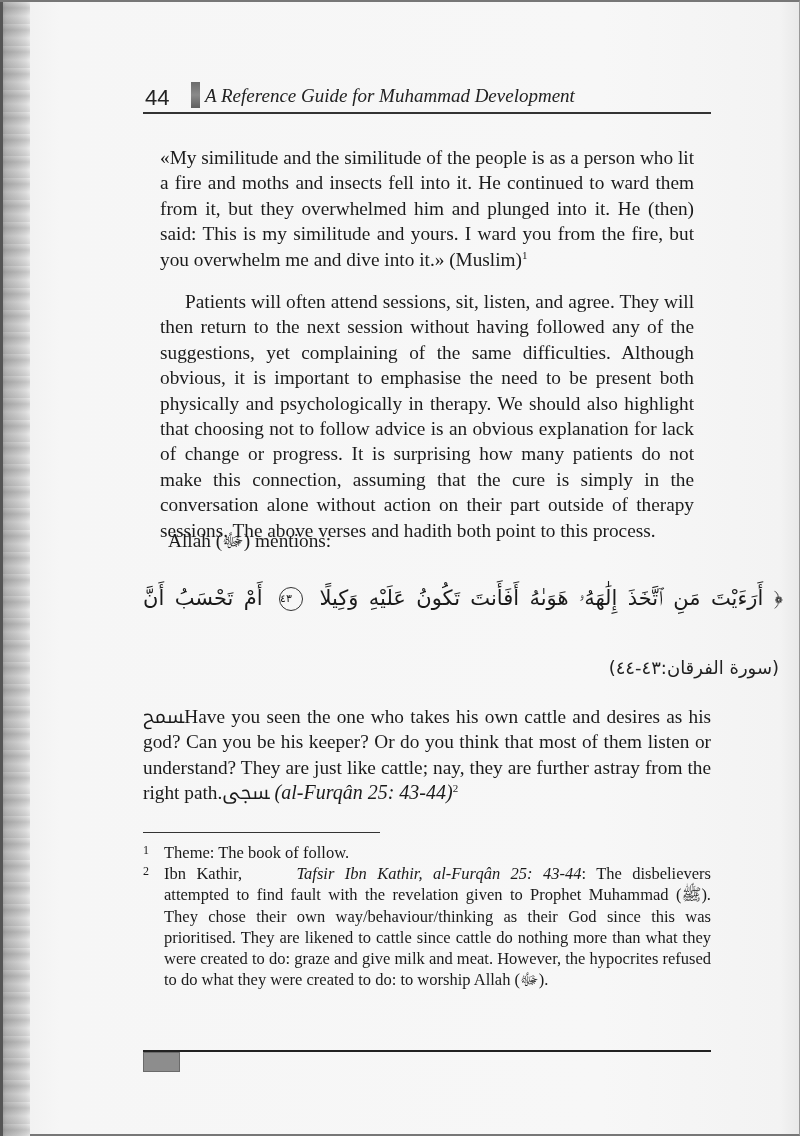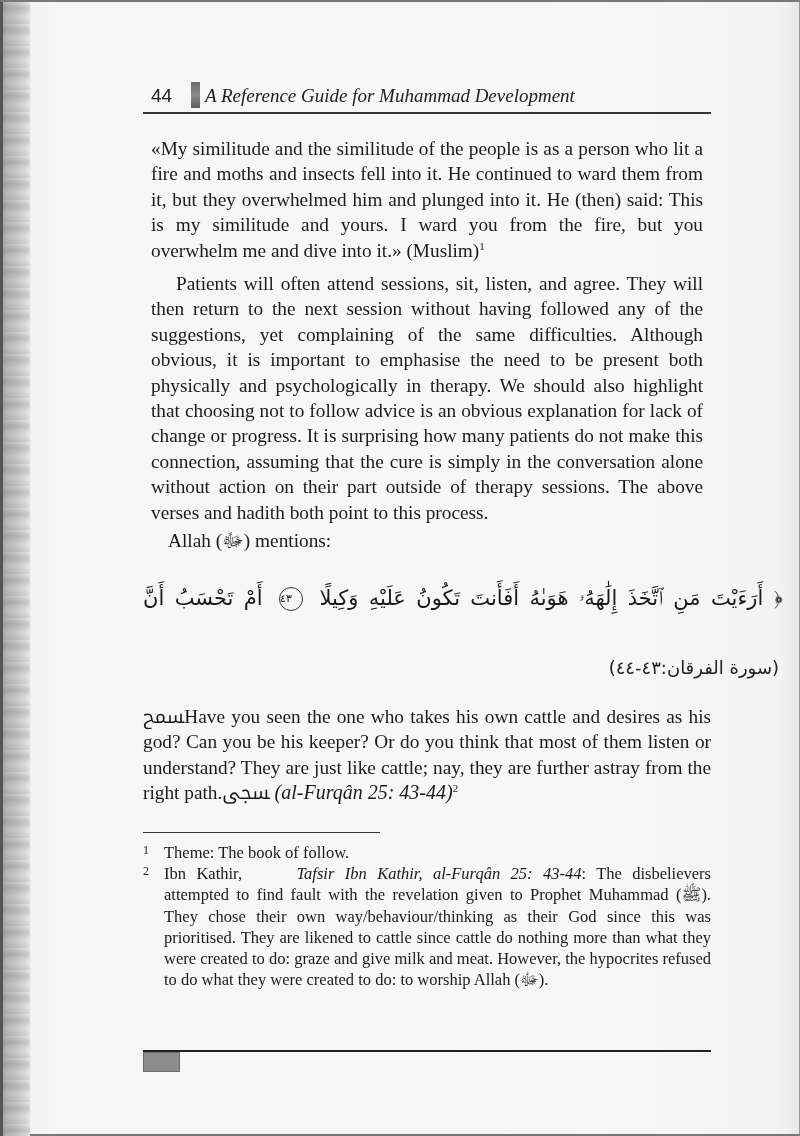--- a/index.html
+++ b/index.html
@@ -21,39 +21,39 @@
       repeating-linear-gradient(180deg, rgba(0,0,0,0.0) 0px, rgba(0,0,0,0.12) 6px, rgba(0,0,0,0.0) 14px, rgba(0,0,0,0.08) 22px),
       linear-gradient(90deg, #9a9a9a 0px, #b8b8b8 6px, #cdcdcd 18px, #dedede 26px, #ececec 30px);
   }
   .binding-edge {
     position: absolute; left: 0; top: 0; width: 3px; height: 1136px; background: #555;
   }
   .header {
     position: absolute; left: 143px; top: 80px; width: 568px; height: 30px;
   }
   .page-number {
-    position: absolute; left: 8px; top: 3px;
-    font-family: "Liberation Sans", sans-serif; font-size: 19px; color: #222;
+    position: absolute; left: 2px; top: 3px;
+    font-family: "Liberation Sans", sans-serif; font-size: 22px; color: #222;
   }
   .header-mark {
     position: absolute; left: 48px; top: 0px; width: 9px; height: 26px;
     background: linear-gradient(180deg, #6c6c6c, #8a8a8a 50%, #5f5f5f);
   }
   .running-title {
     position: absolute; left: 62px; top: 3px; font-style: italic; font-size: 19px; color: #222;
     white-space: nowrap;
   }
   .header-rule {
     position: absolute; left: 143px; top: 110px; width: 568px; height: 1.5px; background: #333;
   }
   .body-text {
     position: absolute; left: 143px; top: 126px; width: 568px;
     font-size: 19.3px; line-height: 25.4px; text-align: justify; color: #1b1b1b;
   }
-  .body-text p { margin: 8px; font-family: Liberation Serif, serif; }
+  .body-text p { margin: 17px; font-family: Liberation Serif, serif; }
   .body-text p.indent { text-indent: 25px; margin-top: 6px; }
   sup { font-size: 11px; vertical-align: 7px; line-height: 0; }
   .mention {
     position: absolute; left: 168px; top: 527px; font-size: 19.3px;
   }
   .arabic-block {
     position: absolute; left: 143px; top: 575px; width: 640px;
     direction: rtl; text-align: justify; text-align-last: justify;
     font-family: "DejaVu Sans", sans-serif; font-size: 21px; line-height: 43px; color: #1a1a1a;
   }

